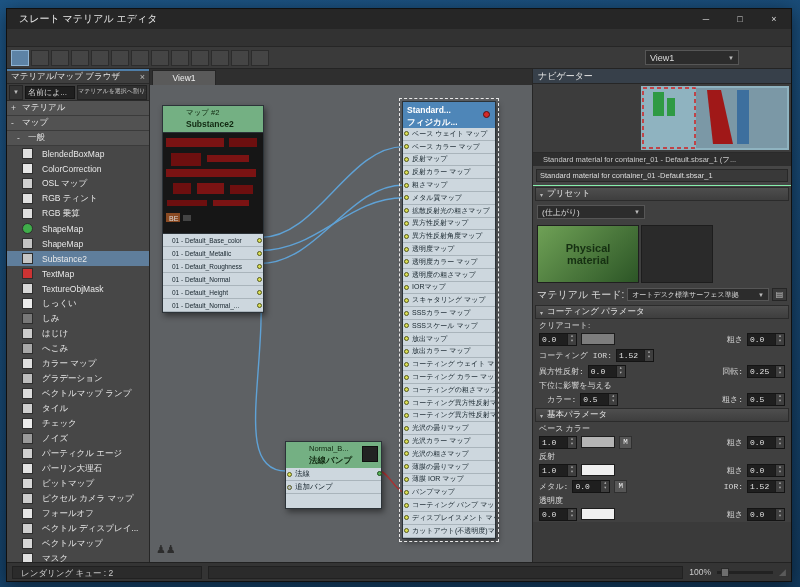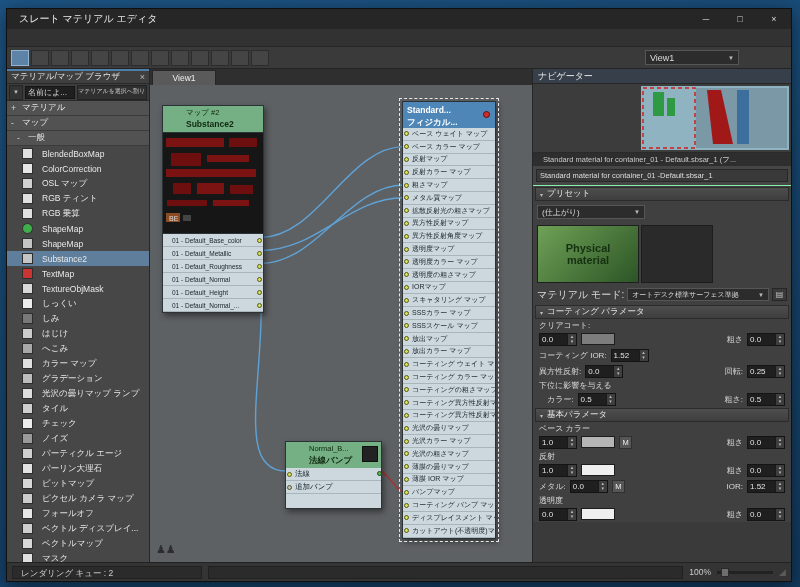--- a/index.html
+++ b/index.html
@@ -99,21 +99,21 @@
     padding:0 10px;white-space:nowrap;overflow:hidden;flex:0 0 auto;}
   .name-row{height:17px;background:#464646;display:flex;align-items:center;padding:1px 3px;
     flex:0 0 auto;border-bottom:1px solid #86efac;}
   .name-field{flex:1;height:13px;line-height:12px;background:#393939;border:1px solid #282828;
     color:#ddd;font-size:7.5px;padding:0 3px;white-space:nowrap;overflow:hidden;box-sizing:border-box;}
   .sect{height:14px;margin:1px 2px 0;background:linear-gradient(#4e4e4e,#3e3e3e);
     border:1px solid #2b2b2b;display:flex;align-items:center;gap:4px;padding:0 4px;
     font-size:8.5px;color:#e4e4e4;box-sizing:border-box;flex:0 0 auto;}
   .sect .mk{font-size:6px;color:#bbb;}
   .prow{height:16px;display:flex;align-items:center;gap:4px;padding:0 6px;font-size:8px;
-    color:#d8d8d8;flex:0 0 auto;}
+    color:#d8d8d8;flex:0 0 auto;font-family:Liberation Mono, monospace;}
   .lrow{height:12px;display:flex;align-items:center;padding:0 6px;font-size:8px;color:#d8d8d8;
     flex:0 0 auto;}
   .grow{flex:1;}
   .spin{display:flex;align-items:stretch;background:#1f1f1f;border:1px solid #141414;height:13px;
     box-sizing:border-box;flex:0 0 auto;}
   .spin .val{min-width:23px;padding:0 2px;font-size:8px;line-height:11px;color:#e2e2e2;}
   .spin .arr{display:flex;flex-direction:column;width:9px;}
   .spin .arr span{flex:1;font-size:5px;line-height:5px;color:#bbb;background:#3e3e3e;
     border-left:1px solid #1a1a1a;text-align:center;}
   .swatch{width:34px;height:12px;border:1px solid #1d1d1d;box-sizing:border-box;flex:0 0 auto;}
@@ -277,21 +277,21 @@
               <div class="tree-item">
               <span class="tree-icon" style="background: rgb(224, 224, 224);"></span>
               <span>カラー マップ</span>
             </div>
               <div class="tree-item">
               <span class="tree-icon" style="background: rgb(189, 189, 189);"></span>
               <span>グラデーション</span>
             </div>
               <div class="tree-item">
               <span class="tree-icon" style="background: rgb(221, 221, 221);"></span>
-              <span>光沢の曇りマップ ランプ</span>
+              <span>ベクトルマップ ランプ</span>
             </div>
               <div class="tree-item">
               <span class="tree-icon" style="background: rgb(207, 207, 207);"></span>
               <span>タイル</span>
             </div>
               <div class="tree-item">
               <span class="tree-icon" style="background: rgb(236, 236, 236);"></span>
               <span>チェック</span>
             </div>
               <div class="tree-item">

